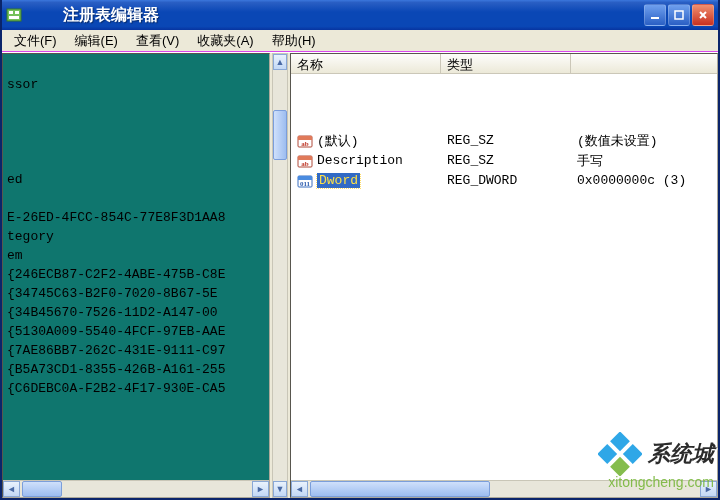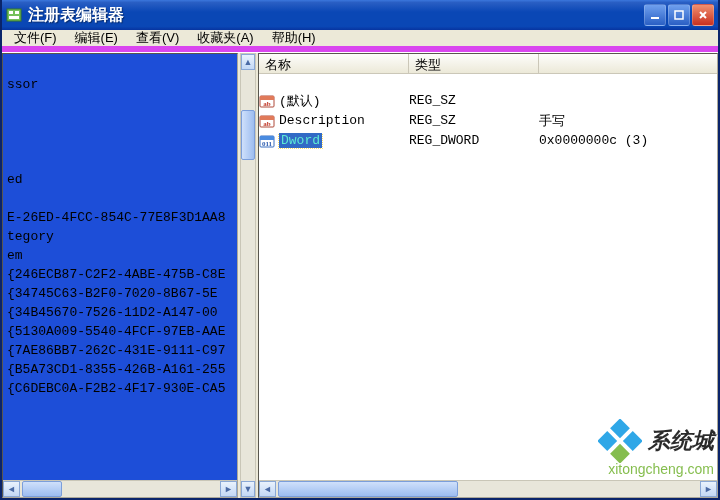--- a/index.html
+++ b/index.html
@@ -26,20 +26,21 @@
     height: 30px;
     background: linear-gradient(to bottom, #3b77dd 0%, #2a5fc4 8%, #0a47b5 40%, #0a47b5 88%, #0734a0 100%);
     display: flex;
     align-items: center;
     padding: 0 4px;
     color: #fff;
     font-family: "SimSun", "Tahoma", sans-serif;
     font-size: 16px;
     font-weight: bold;
     text-shadow: 1px 1px 1px rgba(0,0,0,0.4);
+    gap: 35px;
   }
   .titlebar .app-icon {
     width: 16px; height: 16px;
     margin-right: 6px;
     display: inline-block;
   }
   .titlebar .title-text { flex: 1; }
   .win-buttons { display: flex; gap: 2px; }
   .win-btn {
     width: 22px; height: 22px;
@@ -52,41 +53,41 @@
   }
   .win-btn.min, .win-btn.max {
     background: linear-gradient(to bottom, #6fa0ee, #2a5fc4);
   }
   .win-btn.close {
     background: linear-gradient(to bottom, #f09070, #c83020);
   }
   .menubar {
     height: 22px;
     background: #ece9d8;
-    border-bottom: 6px solid #d946ef;
+    border-bottom: 1px solid #d946ef;
     display: flex;
     align-items: center;
     padding: 0 4px;
     gap: 2px;
     font-size: 13px;
   }
   .menuitem {
     padding: 2px 8px;
     cursor: default;
   }
   .content {
     flex: 1;
     display: flex;
     min-height: 0;
     position: relative;
     border-top: 1px solid #fff;
   }
   .left-pane {
-    width: 236px;
-    background: #1d4ed8;
+    width: 268px;
+    background: #0f766e;
     border: 1px inset #aca899;
     margin: 0;
     display: flex;
     flex-direction: column;
     overflow: hidden;
     position: relative;
     justify-content: center;
   }
   .left-inner {
     flex: 1;
@@ -133,20 +134,21 @@
     border-radius: 2px;
   }
   .v-scroll .strack { flex: 1; }
   .right-pane {
     flex: 1;
     background: #fff;
     border: 1px inset #aca899;
     display: flex;
     flex-direction: column;
     overflow: hidden;
+    gap: 40px;
   }
   .col-headers {
     height: 20px;
     background: linear-gradient(to bottom, #fdfdfb, #ece9d8);
     border-bottom: 1px solid #cbc7b8;
     display: flex;
     font-size: 13px;
   }
   .col {
     padding: 2px 6px;
@@ -161,32 +163,32 @@
     flex: 1;
     font-family: "Courier New", monospace;
     font-size: 13px;
     overflow: hidden;
   }
   .row {
     display: flex;
     align-items: center;
     height: 20px;
   }
-  .cell { padding: 0 0; white-space: nowrap; overflow: hidden; margin-top: 33px; }
+  .cell { padding: 0 6px; white-space: nowrap; overflow: hidden; margin-top: 33px; }
   .cell.name { width: 150px; display: flex; align-items: center; gap: 4px; }
   .cell.type { width: 130px; }
   .cell.data { flex: 1; }
   .val-icon {
     width: 16px; height: 16px;
     flex-shrink: 0;
     display:inline-block;
   }
   .row.selected .cell.name .vname {
     background: #316ac5;
-    color: #5eead4;
+    color: #fde047;
     padding: 0 2px;
     outline: 1px dotted #ffdd66;
   }
   .hscroll {
     height: 17px;
     background: #e8e6da;
     border-top: 1px solid #c9c6b7;
     display: flex;
     align-items: stretch;
   }
@@ -200,21 +202,21 @@
   .hscroll .strack { flex:1; position:relative; }
   .hscroll .hthumb {
     position:absolute; top:0; bottom:0;
     background: linear-gradient(to bottom, #cfe0fb, #9dbdf0);
     border:1px solid #7b9edb;
     border-radius:2px;
   }
   .watermark {
     position: absolute;
     right: 6px;
-    bottom: 37px;
+    bottom: 24px;
     display: flex;
     align-items: center;
     gap: 6px;
     pointer-events: none;
     opacity: 0.92;
   }
   .watermark .wtext {
     font-family: "Microsoft YaHei","SimHei",sans-serif;
     font-size: 22px;
     font-weight: bold;
@@ -328,20 +330,21 @@
           <div class="row">
             <div class="cell name">
               <span class="val-icon"><svg viewBox="0 0 16 16">
                   <rect x="1" y="3" width="14" height="11" rx="1" fill="#fff" stroke="#b04a3a"></rect>
                   <rect x="1" y="3" width="14" height="4" fill="#e07a5a"></rect>
                   <text x="8" y="12.5" text-anchor="middle" font-size="7" font-family="Tahoma" fill="#c03a2a" font-weight="bold">ab</text>
                 </svg></span>
               <span class="vname">(默认)</span>
             </div>
             <div class="cell type">REG_SZ</div>
+            <div class="cell data">(数值未设置)</div>
           </div>
           <div class="row">
             <div class="cell name">
               <span class="val-icon"><svg viewBox="0 0 16 16">
                   <rect x="1" y="3" width="14" height="11" rx="1" fill="#fff" stroke="#b04a3a"></rect>
                   <rect x="1" y="3" width="14" height="4" fill="#e07a5a"></rect>
                   <text x="8" y="12.5" text-anchor="middle" font-size="7" font-family="Tahoma" fill="#c03a2a" font-weight="bold">ab</text>
                 </svg></span>
               <span class="vname">Description</span>
             </div>

